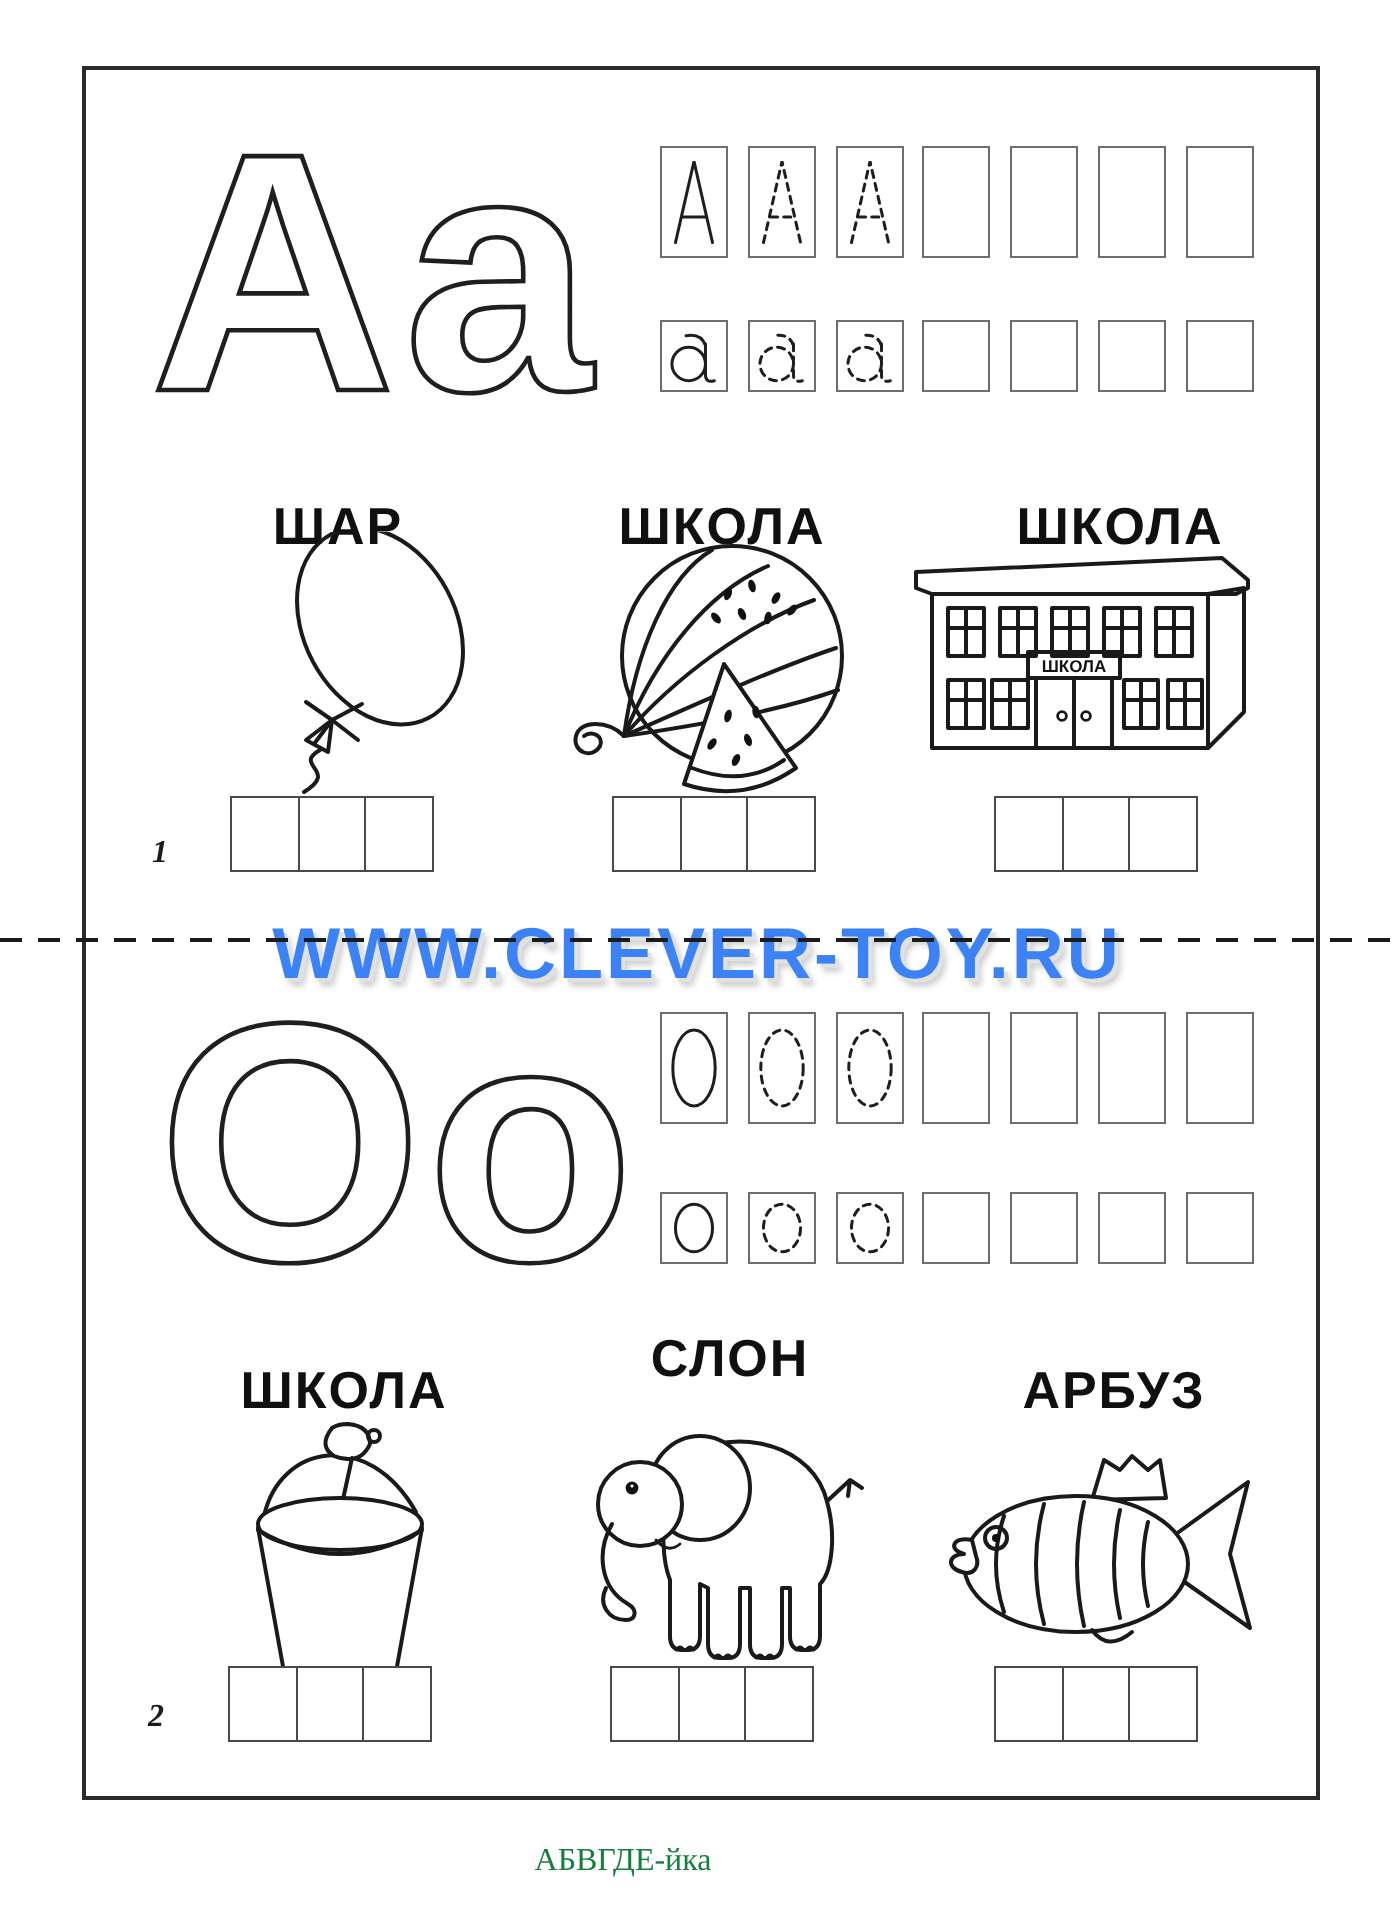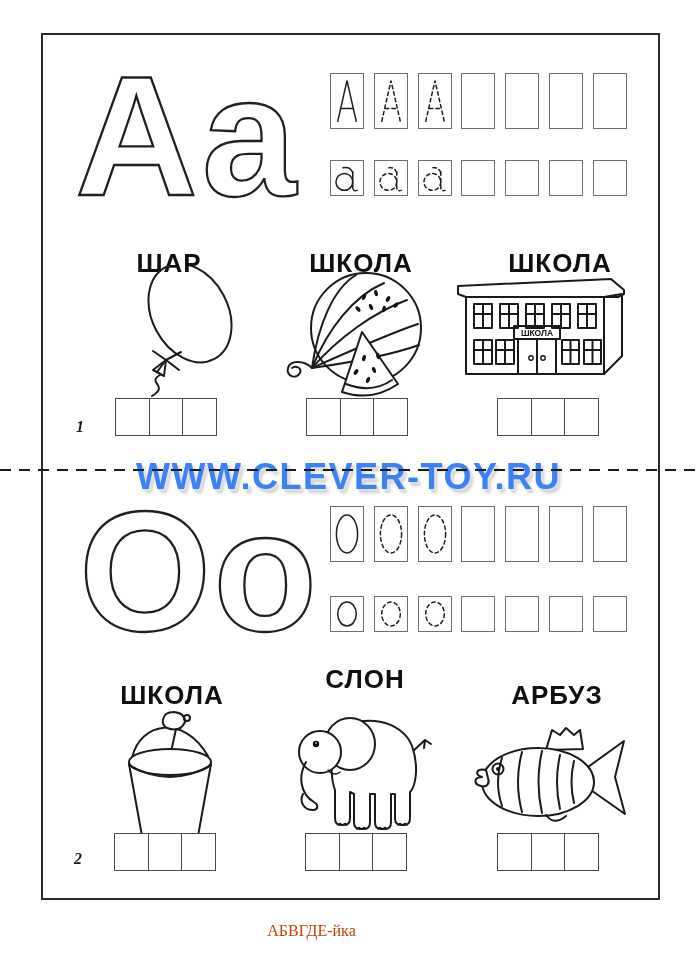--- a/index.html
+++ b/index.html
@@ -30,21 +30,21 @@
   .strip .cell{flex:1;border-left:1.8px solid #4a4a4a;}
   .strip .cell:first-child{border-left:none;}
 
   .num{font-family:"Liberation Serif",serif;font-style:italic;font-weight:bold;
        font-size:16px;color:#1c1c1c;}
 
   .watermark{font-weight:bold;font-size:36px;letter-spacing:1.5px;color:#3b82f6;
              text-shadow:2px 2px 0 #e1e1e1,3px 4px 3px #cbcbcb;white-space:nowrap;}
   .dash-line{height:2px;background:repeating-linear-gradient(90deg,#1b1b1b 0 11px,transparent 11px 19px);}
 
-  .footer{font-family:"Liberation Serif",serif;font-size:16px;color:#c2410c;width:623px;text-align:center;}
+  .footer{font-family:"Liberation Serif",serif;font-size:16px;color:#15803d;width:623px;text-align:center;}
 
   
   .art *{stroke:#1a1a1a;stroke-width:2;fill:none;stroke-linecap:round;stroke-linejoin:round;}
   .art .thin{stroke-width:1.4;}
   .art .fillw{fill:#ffffff;}
   .art .seed{fill:#111;stroke:none;}
   .art .dot{fill:#111;stroke:none;}
   .art .sign-text{fill:#111;stroke:none;font:bold 8.5px "Liberation Sans",sans-serif;}
 </style>
 </head>

